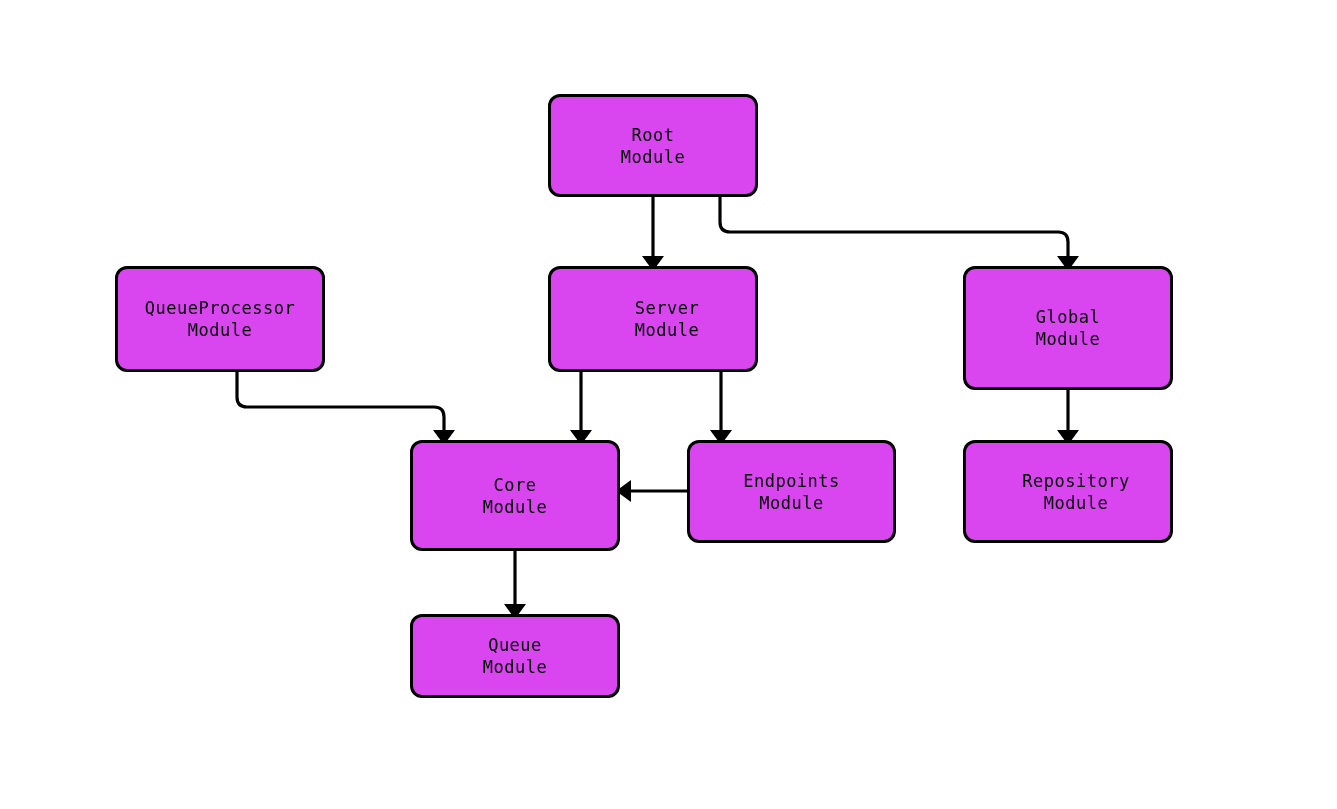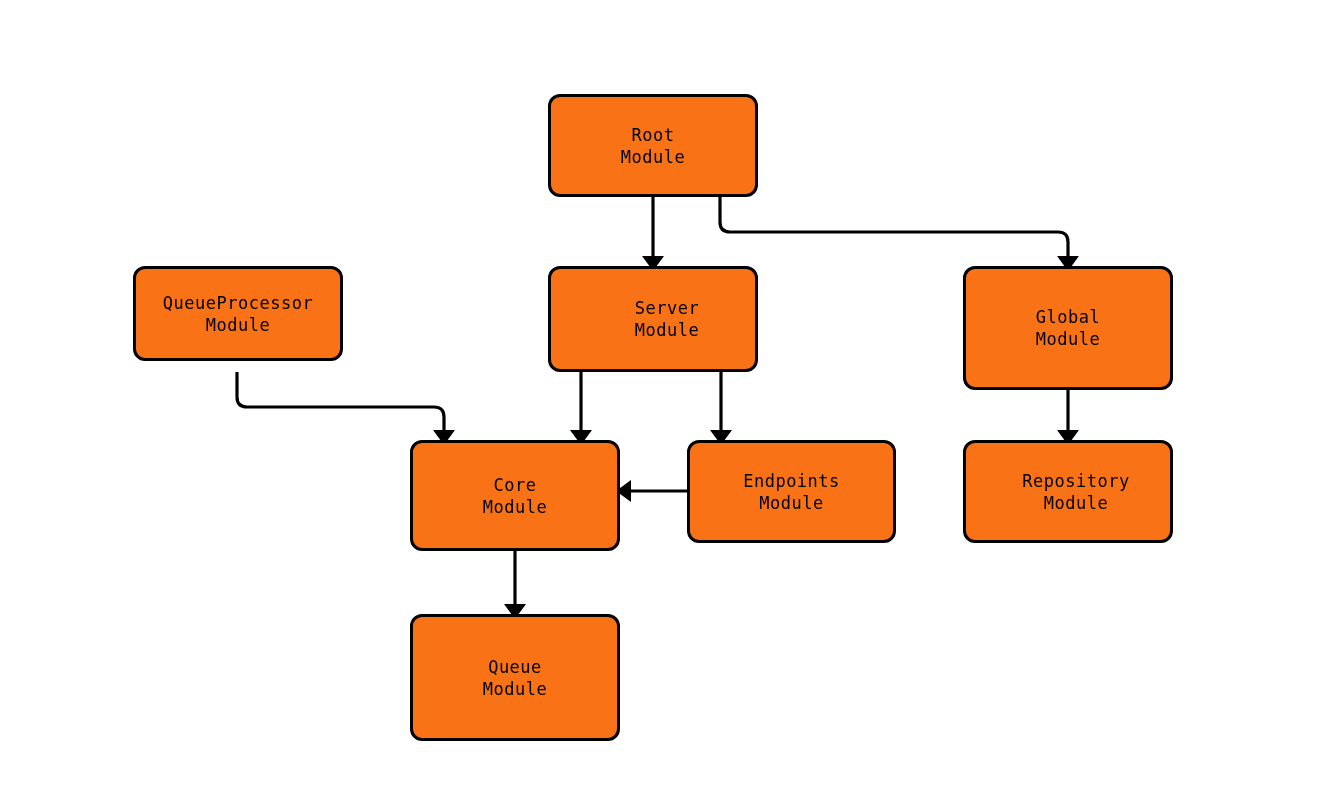--- a/index.html
+++ b/index.html
@@ -21,21 +21,21 @@
   #edge-layer {
     position: absolute;
     left: 0;
     top: 0;
     width: 1337px;
     height: 809px;
   }
   .node-box {
     position: absolute;
     box-sizing: border-box;
-    background: #f97316;
+    background: #d946ef;
     border: 3px solid #000000;
     border-radius: 12px;
     display: flex;
     align-items: center;
     justify-content: center;
     z-index: 2;
   }
   .node-label {
     font-family: "DejaVu Sans Mono", "Liberation Mono", monospace;
     font-size: 17px;
@@ -77,21 +77,21 @@
         <path d="M 515 543 L 515 604" fill="none" stroke="#000000" stroke-width="3.2" stroke-linecap="butt" stroke-linejoin="round"></path>
         <polygon points="504,604 526,604 515,619" fill="#000000"></polygon>
       </g>
   </svg>
 
   <div id="node-layer">
       <div class="node-box" style="left: 548px; top: 94px; width: 210px; height: 103px; border-color: rgb(0, 0, 0);">
         <div class="node-label" style="color: rgb(0, 0, 0);">Root
 Module</div>
       </div>
-      <div class="node-box" style="left: 133px; top: 266px; width: 210px; height: 95px; border-color: rgb(0, 0, 0);">
+      <div class="node-box" style="left: 115px; top: 266px; width: 210px; height: 106px; border-color: rgb(0, 0, 0);">
         <div class="node-label" style="color: rgb(0, 0, 0);">QueueProcessor
 Module</div>
       </div>
       <div class="node-box" style="left: 548px; top: 266px; width: 210px; height: 106px; border-color: rgb(0, 0, 0);">
         <div class="node-label" style="color: rgb(0, 0, 0); margin-left: 28px;">Server
 Module</div>
       </div>
       <div class="node-box" style="left: 963px; top: 266px; width: 210px; height: 124px; border-color: rgb(0, 0, 0);">
         <div class="node-label" style="color: rgb(0, 0, 0);">Global
 Module</div>
@@ -101,19 +101,19 @@
 Module</div>
       </div>
       <div class="node-box" style="left: 687px; top: 440px; width: 209px; height: 103px; border-color: rgb(0, 0, 0);">
         <div class="node-label" style="color: rgb(0, 0, 0);">Endpoints
 Module</div>
       </div>
       <div class="node-box" style="left: 963px; top: 440px; width: 210px; height: 103px; border-color: rgb(0, 0, 0); padding-left: 16px;">
         <div class="node-label" style="color: rgb(0, 0, 0);">Repository
 Module</div>
       </div>
-      <div class="node-box" style="left: 410px; top: 614px; width: 210px; height: 127px; border-color: rgb(0, 0, 0);">
+      <div class="node-box" style="left: 410px; top: 614px; width: 210px; height: 84px; border-color: rgb(0, 0, 0);">
         <div class="node-label" style="color: rgb(0, 0, 0);">Queue
 Module</div>
       </div>
     </div>
 
 </div>
 
 </body></html>

